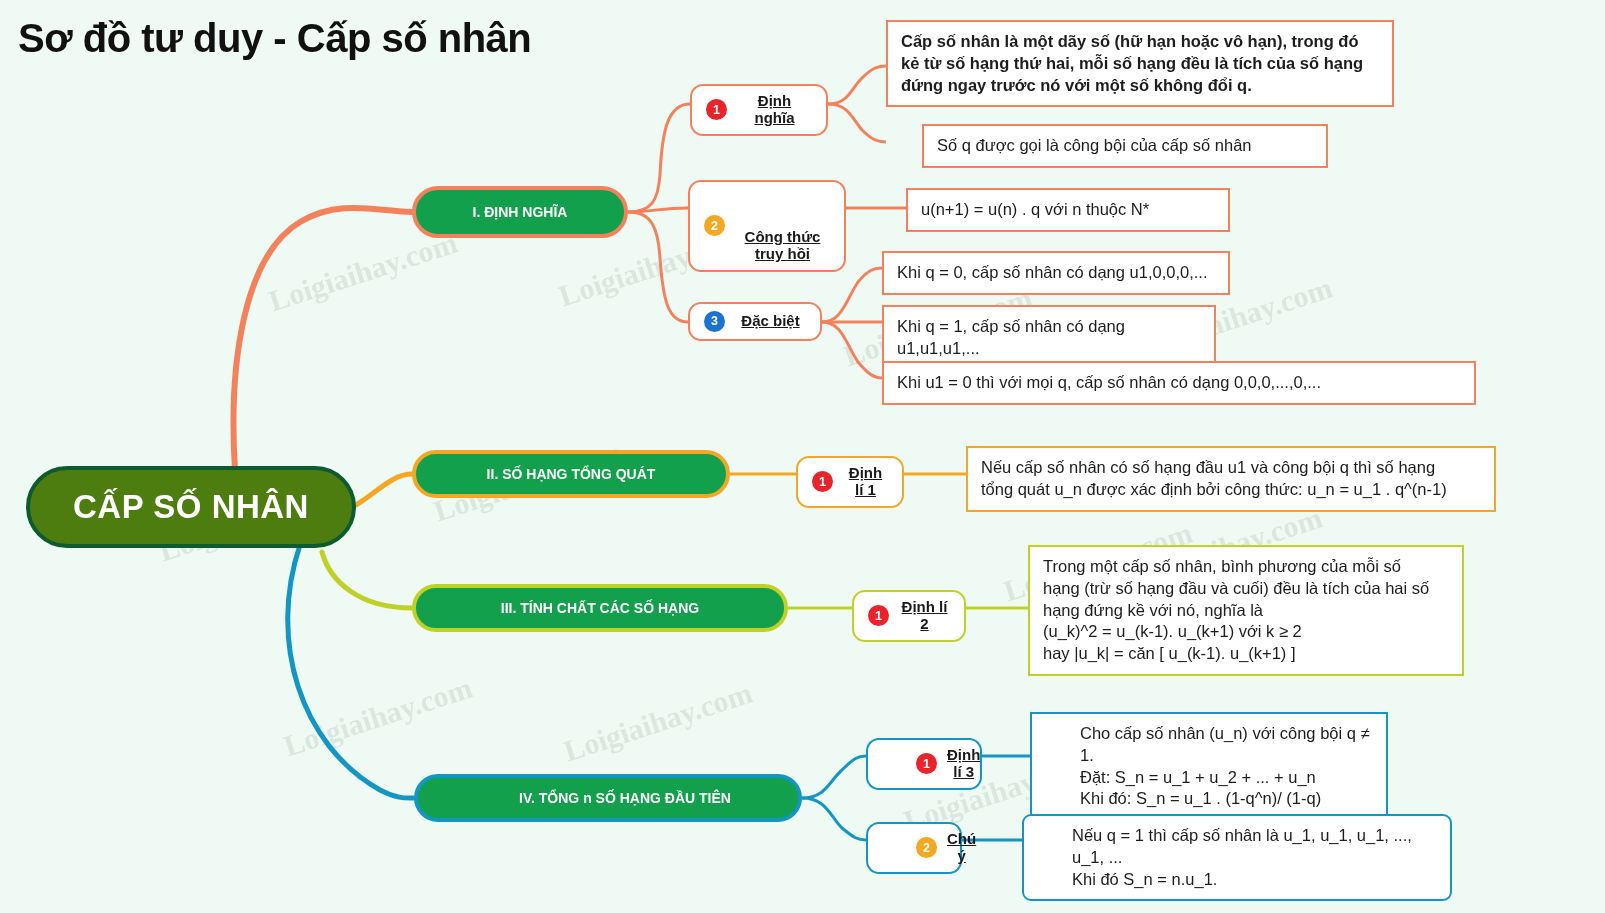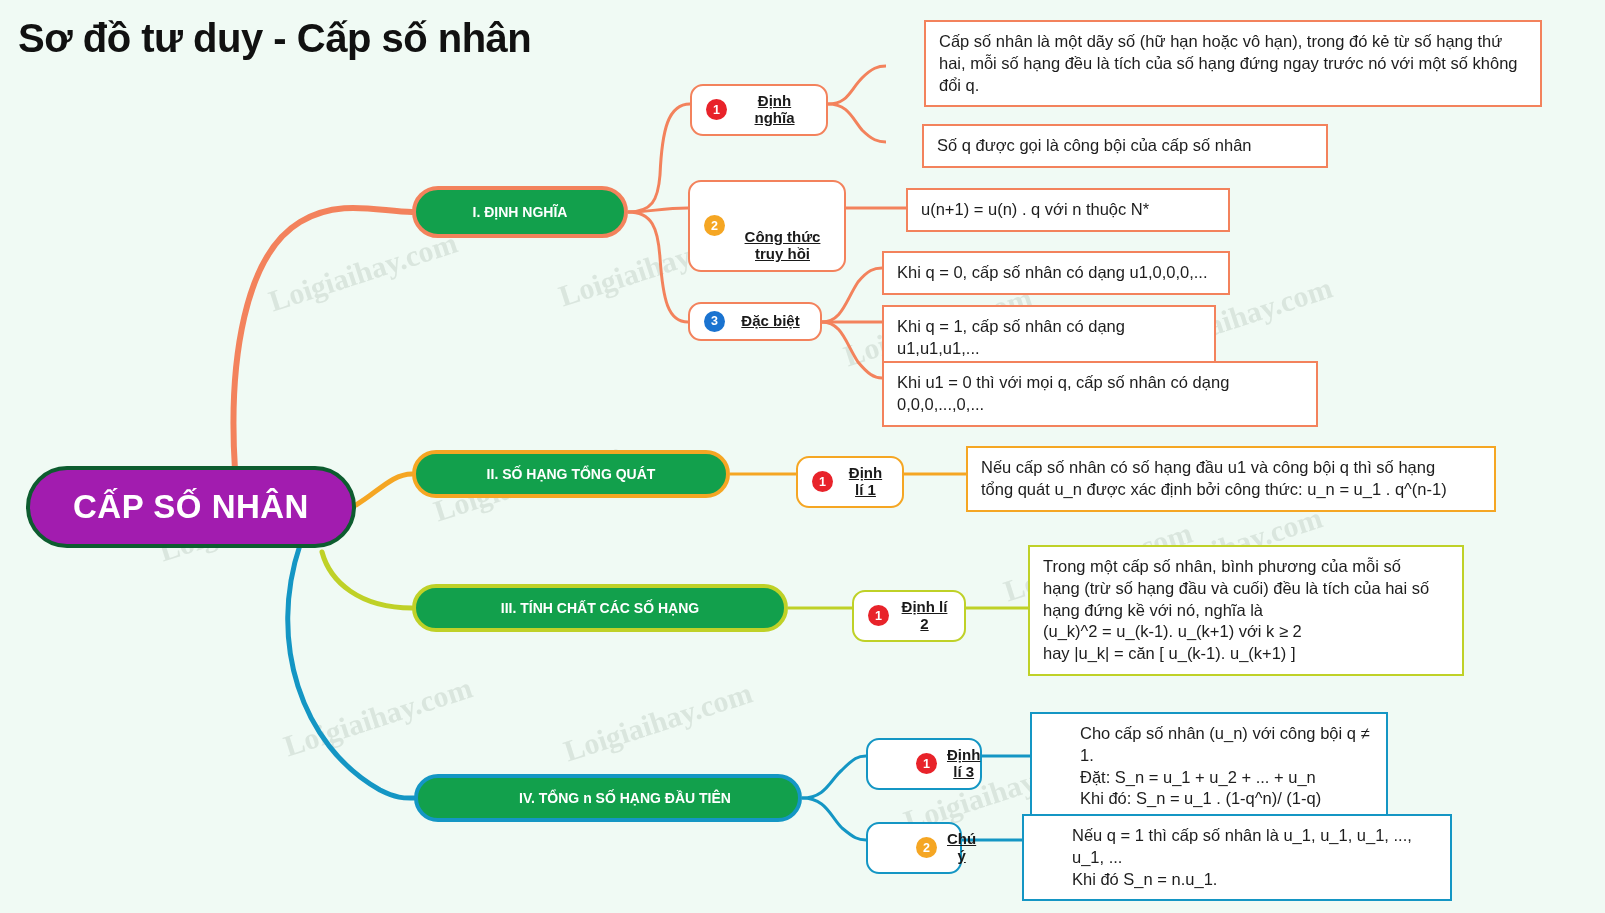--- a/index.html
+++ b/index.html
@@ -31,21 +31,21 @@
     position:absolute; left:18px; top:16px;
     font-size:40px; font-weight:700; color:#111;
     letter-spacing:-0.5px;
     white-space:nowrap;
   }
 
   
   .root {
     position:absolute;
     display:flex; align-items:center; justify-content:center;
-    background:#a21caf;
+    background:#4d7c0f;
     border:4px solid #0d5c2f;
     border-radius:46px;
     color:#fff; font-weight:700; font-size:33px;
     letter-spacing:.5px;
     white-space:nowrap;
   }
 
   .branch {
     position:absolute;
     display:flex; align-items:center; justify-content:center;
@@ -156,40 +156,40 @@
 
   <div class="branch c-orange" style="left:412px; top:186px; width:216px; height:52px;">
     <span>I. ĐỊNH NGHĨA</span>
   </div>
 
   <div class="pill c-orange" style="left:690px; top:84px; width:138px;">
     <span class="badge b-red">1</span>
     <span class="lbl">Định nghĩa</span>
   </div>
 
-  <div class="note c-orange" style="left:924px; top:20px; width:618px;">Cấp số nhân là một dãy số (hữ hạn hoặc vô hạn), trong đó kẻ từ số hạng thứ hai, mỗi số hạng đều là tích của số hạng đứng ngay trước nó với một số không đổi q.</div>
+  <div class="note c-orange" style="left:886px; top:20px; width:508px;font-weight:bold;">Cấp số nhân là một dãy số (hữ hạn hoặc vô hạn), trong đó kẻ từ số hạng thứ hai, mỗi số hạng đều là tích của số hạng đứng ngay trước nó với một số không đổi q.</div>
 
   <div class="note c-orange" style="left:886px; top:124px; width:406px;margin-left:36px;">Số q được gọi là công bội của cấp số nhân</div>
 
   <div class="pill c-orange" style="left:688px; top:180px; width:158px;">
     <span class="badge b-amber">2</span>
     <span class="lbl" style="white-space:pre-line;margin-top:40px;">Công thức
 truy hồi</span>
   </div>
 
   <div class="note c-orange" style="left:906px; top:188px; width:324px;">u(n+1) = u(n) . q với n thuộc N*</div>
 
   <div class="pill c-orange" style="left:688px; top:302px; width:134px;">
     <span class="badge b-blue">3</span>
     <span class="lbl">Đặc biệt</span>
   </div>
 
   <div class="note c-orange" style="left:882px; top:251px; width:348px;">Khi q = 0, cấp số nhân có dạng u1,0,0,0,...</div>
   <div class="note c-orange" style="left:882px; top:305px; width:334px;">Khi q = 1, cấp số nhân có dạng u1,u1,u1,...</div>
-  <div class="note c-orange" style="left:882px; top:361px; width:436px;">Khi u1 = 0 thì với mọi q, cấp số nhân có dạng 0,0,0,...,0,...</div>
+  <div class="note c-orange" style="left:882px; top:361px; width:594px;">Khi u1 = 0 thì với mọi q, cấp số nhân có dạng 0,0,0,...,0,...</div>
 
   <div class="branch c-amber" style="left:412px; top:450px; width:318px; height:48px;">
     <span>II. SỐ HẠNG TỔNG QUÁT</span>
   </div>
 
   <div class="pill c-amber" style="left:796px; top:456px; width:108px;">
     <span class="badge b-red">1</span>
     <span class="lbl">Định lí 1</span>
   </div>
 
@@ -222,16 +222,16 @@
 
   <div class="note c-blue" style="left:1030px; top:712px; width:358px;">Cho cấp số nhân (u_n) với công bội q ≠ 1.
 Đặt: S_n = u_1 + u_2 + ... + u_n
 Khi đó: S_n = u_1 . (1-q^n)/ (1-q)</div>
 
   <div class="pill c-blue" style="left:866px; top:822px; width:96px;">
     <span class="badge b-amber">2</span>
     <span class="lbl">Chú ý</span>
   </div>
 
-  <div class="note c-blue" style="left:1022px; top:814px; width:430px;">Nếu q = 1 thì cấp số nhân là u_1, u_1, u_1, ..., u_1, ...
+  <div class="note c-blue" style="left:1022px; top:814px; width:430px;border-radius:9px;">Nếu q = 1 thì cấp số nhân là u_1, u_1, u_1, ..., u_1, ...
 Khi đó S_n = n.u_1.</div>
 
 </div>
 
 </body></html>

